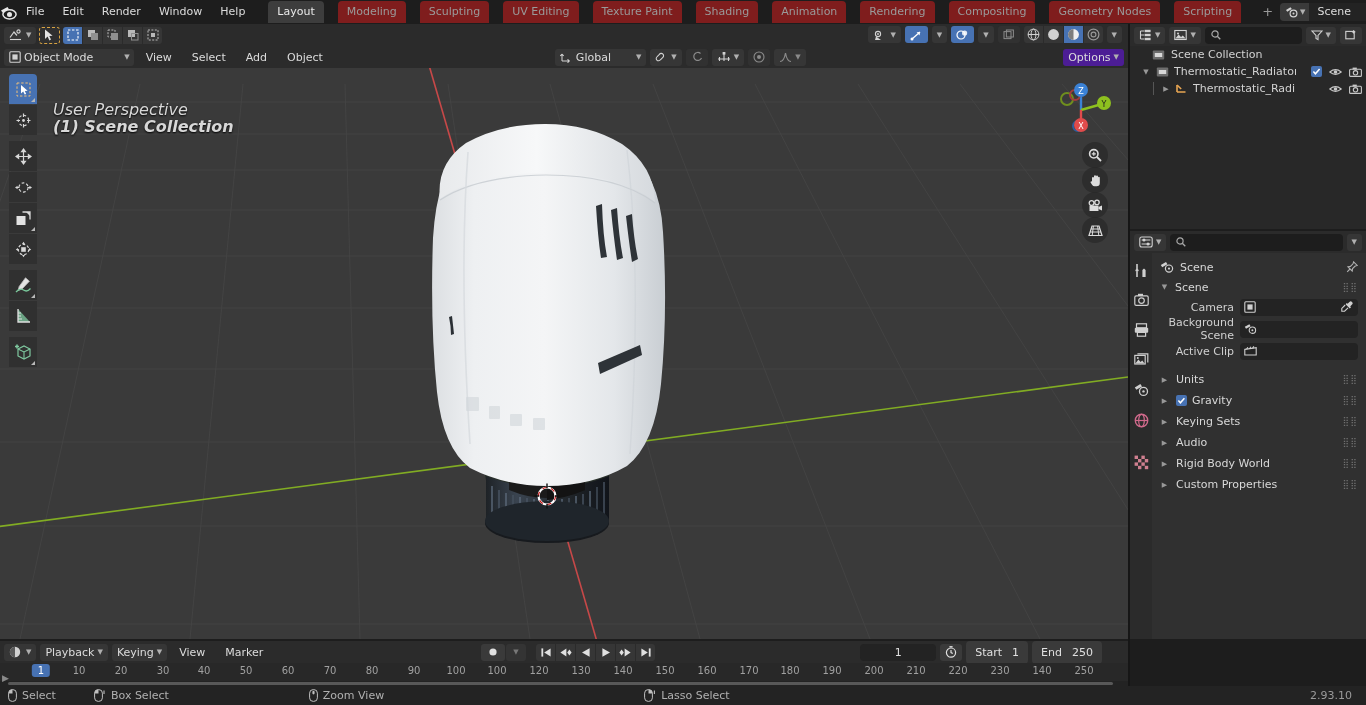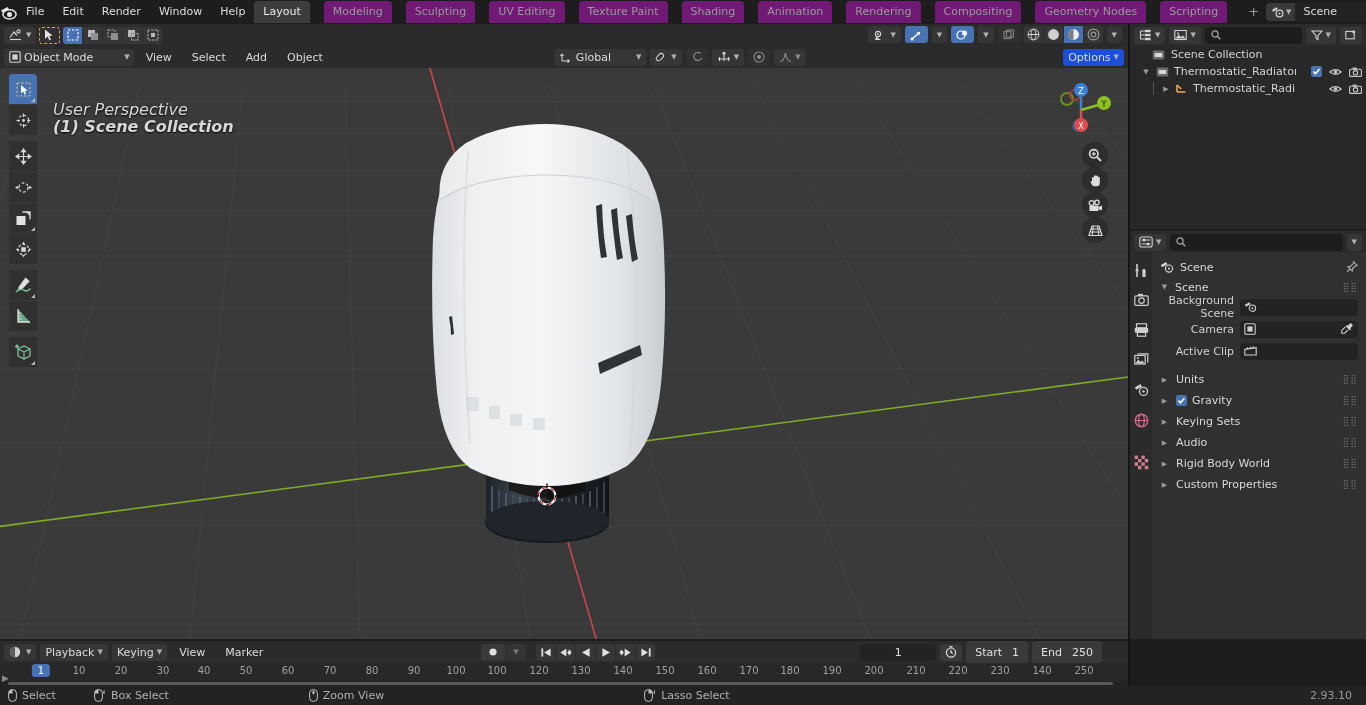--- a/index.html
+++ b/index.html
@@ -15,24 +15,24 @@
   
   .topbar {
     position:absolute; left:0; top:0; width:1366px; height:24px;
     background:#1d1d1d; display:flex; align-items:center;
   }
   .blender-logo { width:30px; display:flex; align-items:center; justify-content:center; }
   .menu-item {
     padding:0 9px; height:18px; line-height:18px; color:#dcdcdc; font-size:11px;
     border-radius:3px; white-space:nowrap;
   }
-  .ws-tabs { display:flex; align-items:center; gap:14px; }
+  .ws-tabs { display:flex; align-items:center; margin-left:14px; gap:14px; }
   .ws-tab {
     padding:0 9px; height:22px; line-height:22px; font-size:11px;
-    color:#9a9a9a; background:#701a75; border-radius:4px 4px 0 0; white-space:nowrap;
+    color:#9a9a9a; background:#7f1d1d; border-radius:4px 4px 0 0; white-space:nowrap;
   }
   .ws-tab.active { background:#3d3d3d; color:#e8e8e8; }
   .ws-add { padding:0 7px; color:#9a9a9a; height:22px; line-height:22px; font-size:13px; }
   .topbar-right { margin-left:auto; display:flex; align-items:center; gap:4px; padding-right:4px; }
   .id-block { display:flex; align-items:center; height:18px; background:#282828; border-radius:4px; overflow:hidden; }
   .id-icon-btn {
     display:flex; align-items:center; gap:2px; background:#3a3a3a; height:18px;
     padding:0 4px 0 5px;
   }
   .id-name { background:#232323; height:18px; line-height:18px; padding:0 8px; min-width:140px; font-size:11px; color:#dcdcdc;}
@@ -443,21 +443,21 @@
           </svg>
       </div>
       <div class="hbtn">
         <svg width="13" height="12" viewBox="0 0 13 12">
             <path d="M1 10.5 Q5 10.5 6.5 2 Q8 10.5 12 10.5" fill="none" stroke="#8b8b8b" stroke-width="1.2"></path>
           </svg>
         <span class="chev" style="color:#8b8b8b;">▼</span>
       </div>
 
       <div style="margin-left:auto; display:flex; align-items:center; gap:4px;">
-        <div class="hbtn" style="background:#1d4ed8;">
+        <div class="hbtn" style="background:#4c1d95;">
           <span>Options</span>
           <span class="chev">▼</span>
         </div>
       </div>
     </div>
 
     <div style="position:absolute; right:6px; top:2px; display:flex; align-items:center; gap:4px; z-index:21;">
       <div class="hbtn">
         <svg width="14" height="12" viewBox="0 0 14 12">
             <circle cx="5" cy="5" r="2.6" fill="none" stroke="#d2d2d2" stroke-width="1.1"></circle>
@@ -851,45 +851,45 @@
         </span>
       </div>
 
       <div class="panel-hdr">
         <span class="disc" style="width:9px;">▼</span>
         <span>Scene</span>
         <span class="grip">⣿⣿</span>
       </div>
 
       <div class="prow">
-        <span class="plabel">Background Scene</span>
-        <span class="pfield">
-          <span style="display:flex;">
-            <svg width="13" height="12" viewBox="0 0 13 12">
-                <circle cx="8.4" cy="7.2" r="3.2" fill="none" stroke="#cfcfcf" stroke-width="1.1"></circle>
-                <circle cx="8.4" cy="7.2" r="1" fill="#cfcfcf"></circle>
-                <path d="M0.8 3.8 L5.4 1.2 L6.6 3.2 L2 5.8 Z" fill="#cfcfcf"></path>
-              </svg>
-          </span>
-        </span>
-      </div>
-
-      <div class="prow">
         <span class="plabel">Camera</span>
         <span class="pfield">
           <span style="display:flex;">
             <svg width="12" height="12" viewBox="0 0 12 12">
                 <rect x="0.8" y="0.8" width="10.4" height="10.4" rx="1" fill="none" stroke="#cfcfcf" stroke-width="1.1"></rect>
                 <rect x="3.4" y="3.4" width="5.2" height="5.2" fill="#cfcfcf"></rect>
               </svg>
           </span>
           <span style="position:absolute;right:5px;">
             <svg width="12" height="12" viewBox="0 0 12 12">
                 <path d="M11 1 a1.8 1.8 0 0 0-2.6 0 L6.6 2.8 L5.8 2 L4.6 3.2 L8.8 7.4 L10 6.2 L9.2 5.4 L11 3.6 a1.8 1.8 0 0 0 0-2.6 Z" fill="#cfcfcf"></path>
                 <path d="M4.2 4 L0.8 7.4 L0.8 10.2 L3.6 10.2 L7 6.8" fill="none" stroke="#cfcfcf" stroke-width="1.1"></path>
+              </svg>
+          </span>
+        </span>
+      </div>
+
+      <div class="prow">
+        <span class="plabel">Background Scene</span>
+        <span class="pfield">
+          <span style="display:flex;">
+            <svg width="13" height="12" viewBox="0 0 13 12">
+                <circle cx="8.4" cy="7.2" r="3.2" fill="none" stroke="#cfcfcf" stroke-width="1.1"></circle>
+                <circle cx="8.4" cy="7.2" r="1" fill="#cfcfcf"></circle>
+                <path d="M0.8 3.8 L5.4 1.2 L6.6 3.2 L2 5.8 Z" fill="#cfcfcf"></path>
               </svg>
           </span>
         </span>
       </div>
 
       <div class="prow">
         <span class="plabel">Active Clip</span>
         <span class="pfield">
           <span style="display:flex;">
             <svg width="13" height="12" viewBox="0 0 13 12">

